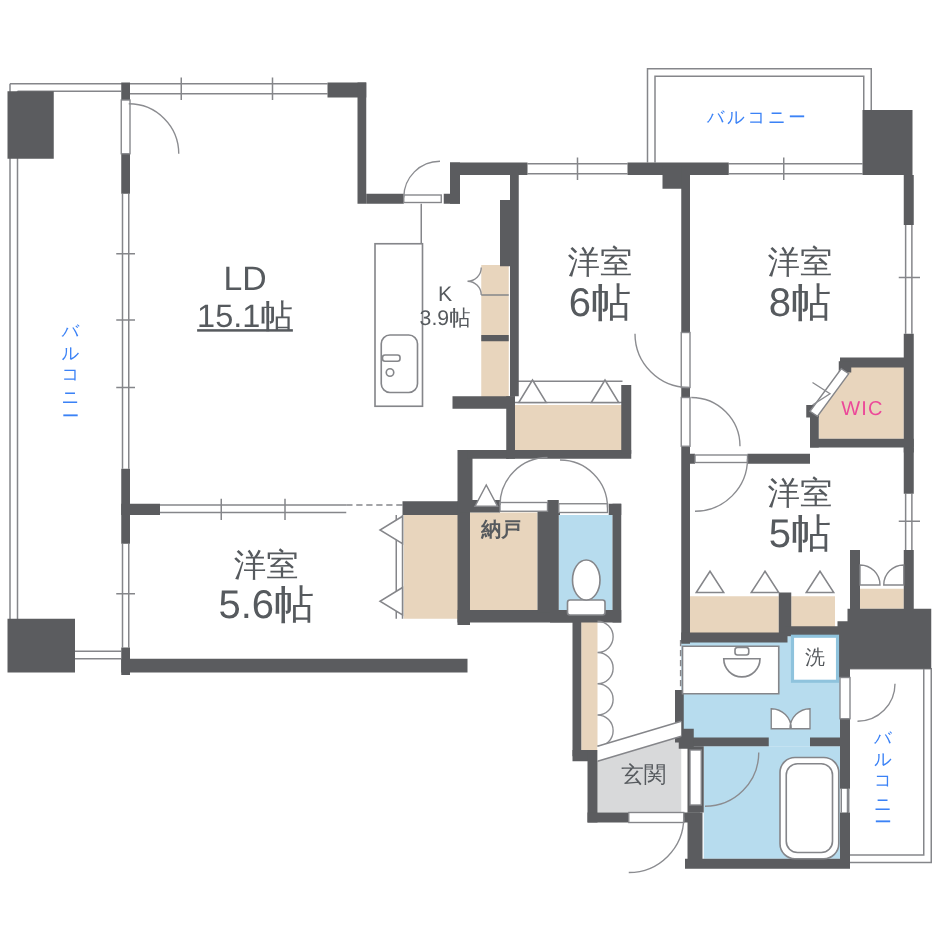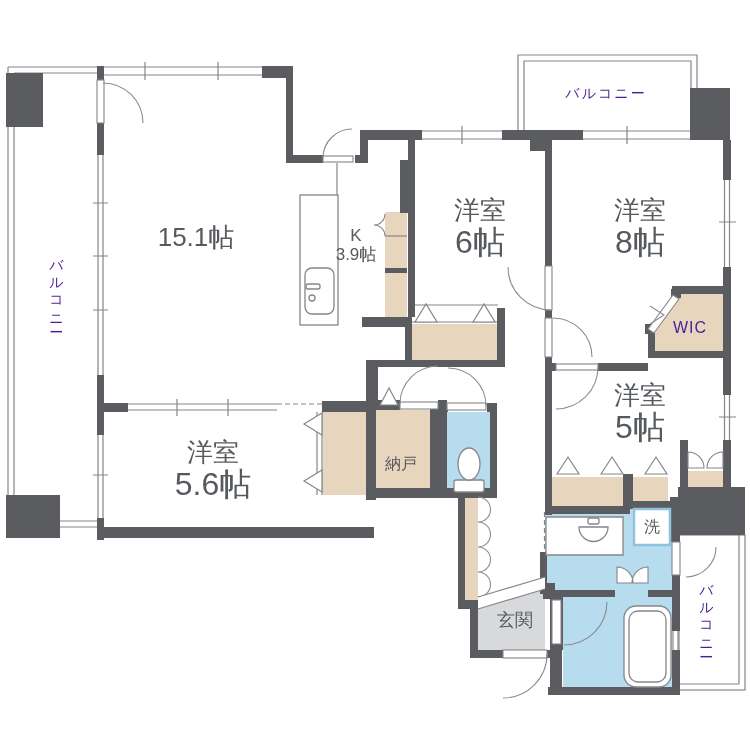--- a/index.html
+++ b/index.html
@@ -13,26 +13,26 @@
   .thin{stroke:#85868a;stroke-width:1.2;fill:none;}
   .dash{stroke:#85868a;stroke-width:1.2;fill:none;stroke-dasharray:5 3;}
   .leaf{fill:#fff;stroke:#85868a;stroke-width:1.1;}
   .arc{stroke:#8b8c90;stroke-width:1.1;fill:none;}
   .fix{fill:#fff;stroke:#85868a;stroke-width:1.3;}
   .tent{fill:#fff;stroke:#85868a;stroke-width:1.2;}
   .petal{fill:#fff;stroke:#85868a;stroke-width:1.1;}
   .lbl{position:absolute;transform:translate(-50%,-50%);color:#565a5e;text-align:center;
        white-space:nowrap;line-height:1.12;}
   .lbl .nm{font-size:26px;} .lbl .sz{font-size:32px;}
-  .lbl-ld .nm{font-size:27px;} .lbl-ld .sz{font-size:26px;}
+  .lbl-ld .nm{font-size:27px;} .lbl-ld .sz{font-size:26px;text-decoration:underline;}
   .small{font-size:16px;}
   .k .nm,.k .sz{font-size:17px;}
-  .balc{font-size:14px;color:#4c1d95;letter-spacing:2px;}
+  .balc{font-size:14px;color:#3b82f6;letter-spacing:2px;}
   .vert{writing-mode:vertical-rl;text-orientation:upright;letter-spacing:3px;}
-  .wic{font-size:16px;color:#4c1d95;letter-spacing:1px;}
+  .wic{font-size:16px;color:#ec4899;letter-spacing:1px;}
   .genkan-lbl{font-size:18px;}
   .laundry-lbl{font-size:16px;}
 </style>
 </head>
 <body>
 
 <div id="stage">
 <svg width="750" height="750" viewBox="0 0 750 750">
 
   <g>
@@ -242,20 +242,21 @@
     <rect x="634" y="509" width="36" height="36" fill="#ffffff" stroke="#8fc3dd" stroke-width="2.5"></rect>
 
     <g>
       <rect class="fix" x="624" y="606" width="47" height="81" rx="12"></rect>
       <rect class="fix" x="629" y="611" width="37" height="71" rx="9"></rect>
     </g>
   </g>
 </svg>
 
   <div class="lbl lbl-ld" style="left:196px;top:238px;">
+    <div class="nm">LD</div>
     <div class="sz">15.1帖</div>
   </div>
   <div class="lbl k" style="left:356px;top:245px;">
     <div class="nm">K</div>
     <div class="sz">3.9帖</div>
   </div>
   <div class="lbl" style="left:480px;top:228px;">
     <div class="nm">洋室</div>
     <div class="sz">6帖</div>
   </div>
@@ -265,19 +266,19 @@
   </div>
   <div class="lbl" style="left:640px;top:413px;">
     <div class="nm">洋室</div>
     <div class="sz">5帖</div>
   </div>
   <div class="lbl" style="left:213px;top:470px;">
     <div class="nm">洋室</div>
     <div class="sz">5.6帖</div>
   </div>
   <div class="lbl wic" style="left:690px;top:328px;">WIC</div>
-  <div class="lbl small" style="left:401px;top:464px;">納戸</div>
+  <div class="lbl small" style="left:401px;top:425px;font-weight:bold;">納戸</div>
   <div class="lbl genkan-lbl" style="left:515px;top:620px;text-align:center;">玄関</div>
   <div class="lbl laundry-lbl" style="left:652px;top:527px;">洗</div>
   <div class="lbl balc" style="left:606px;top:94px;">バルコニー</div>
   <div class="lbl balc vert" style="left:56px;top:288px;">バルコニー</div>
   <div class="lbl balc vert" style="left:706px;top:613px;">バルコニー</div>
 </div>
 
 </body></html>

